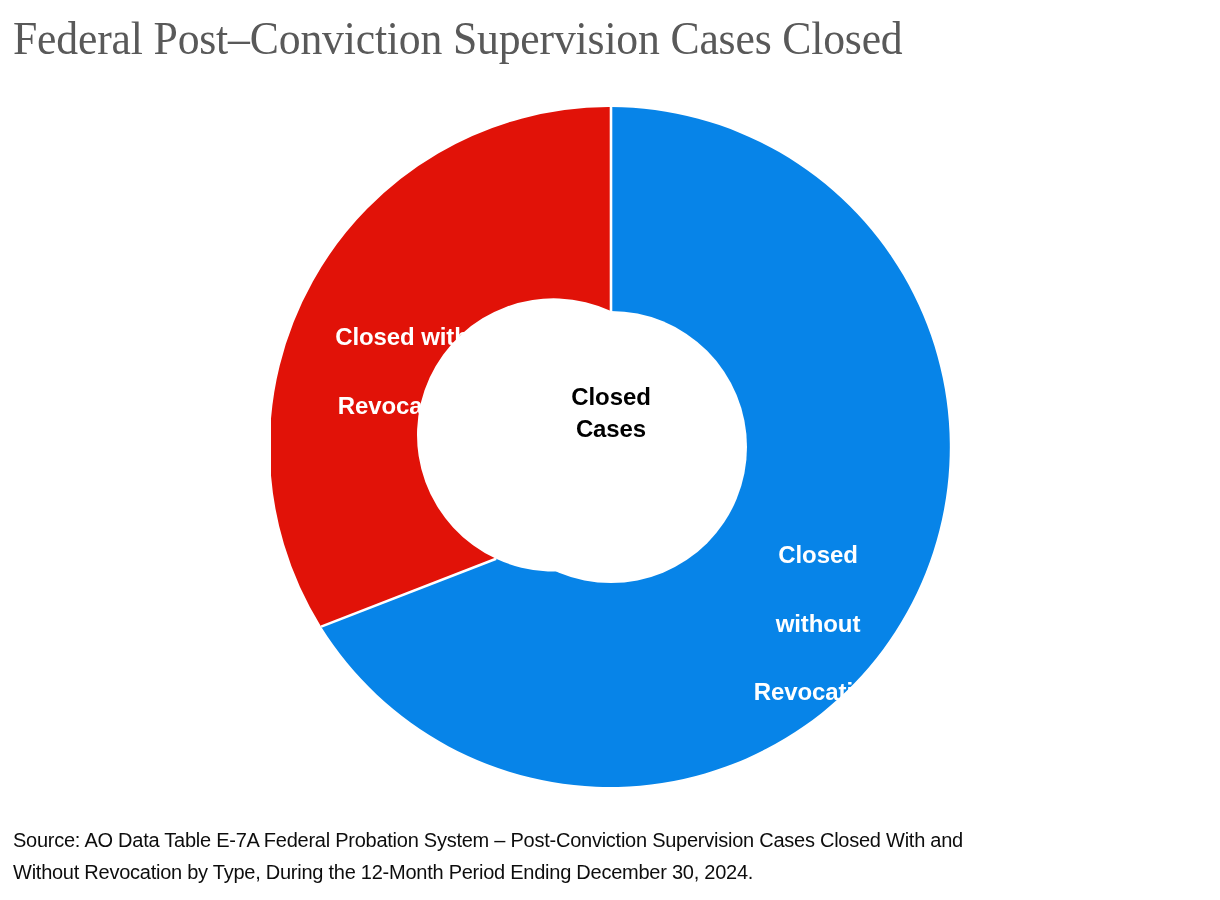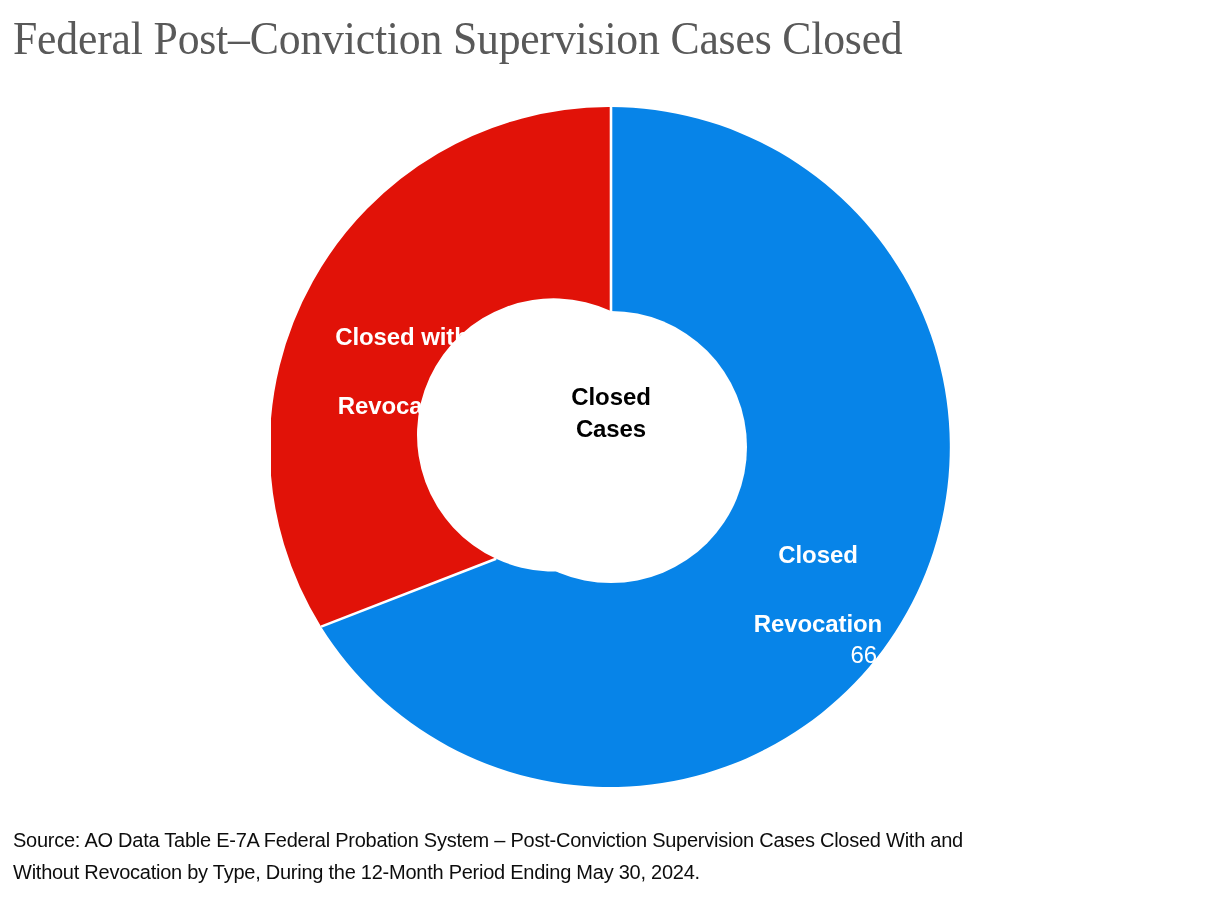--- a/index.html
+++ b/index.html
@@ -147,27 +147,28 @@
   </div>
 
   <div class="slice-label" id="label-revocation">
     <span class="nm">Closed with</span>
     <span class="nm">Revocation</span>
     <span class="pct">33.9%</span>
   </div>
 
   <div class="slice-label" id="label-no-revocation">
     <span class="nm">Closed</span>
+    <span class="nm">without</span>
     <span class="nm">Revocation</span>
     <span class="pct">66.1%</span>
   </div>
 
   <div id="center-label">
     <span>Closed</span>
     <span>Cases</span>
   </div>
 
   <div id="source-note">
     <span>Source: AO Data Table E-7A Federal Probation System – Post-Conviction Supervision Cases Closed With and</span>
-    <span>Without Revocation by Type, During the 12-Month Period Ending May 30, 2024.</span>
+    <span>Without Revocation by Type, During the 12-Month Period Ending December 30, 2024.</span>
   </div>
 
 </div>
 
 </body></html>

